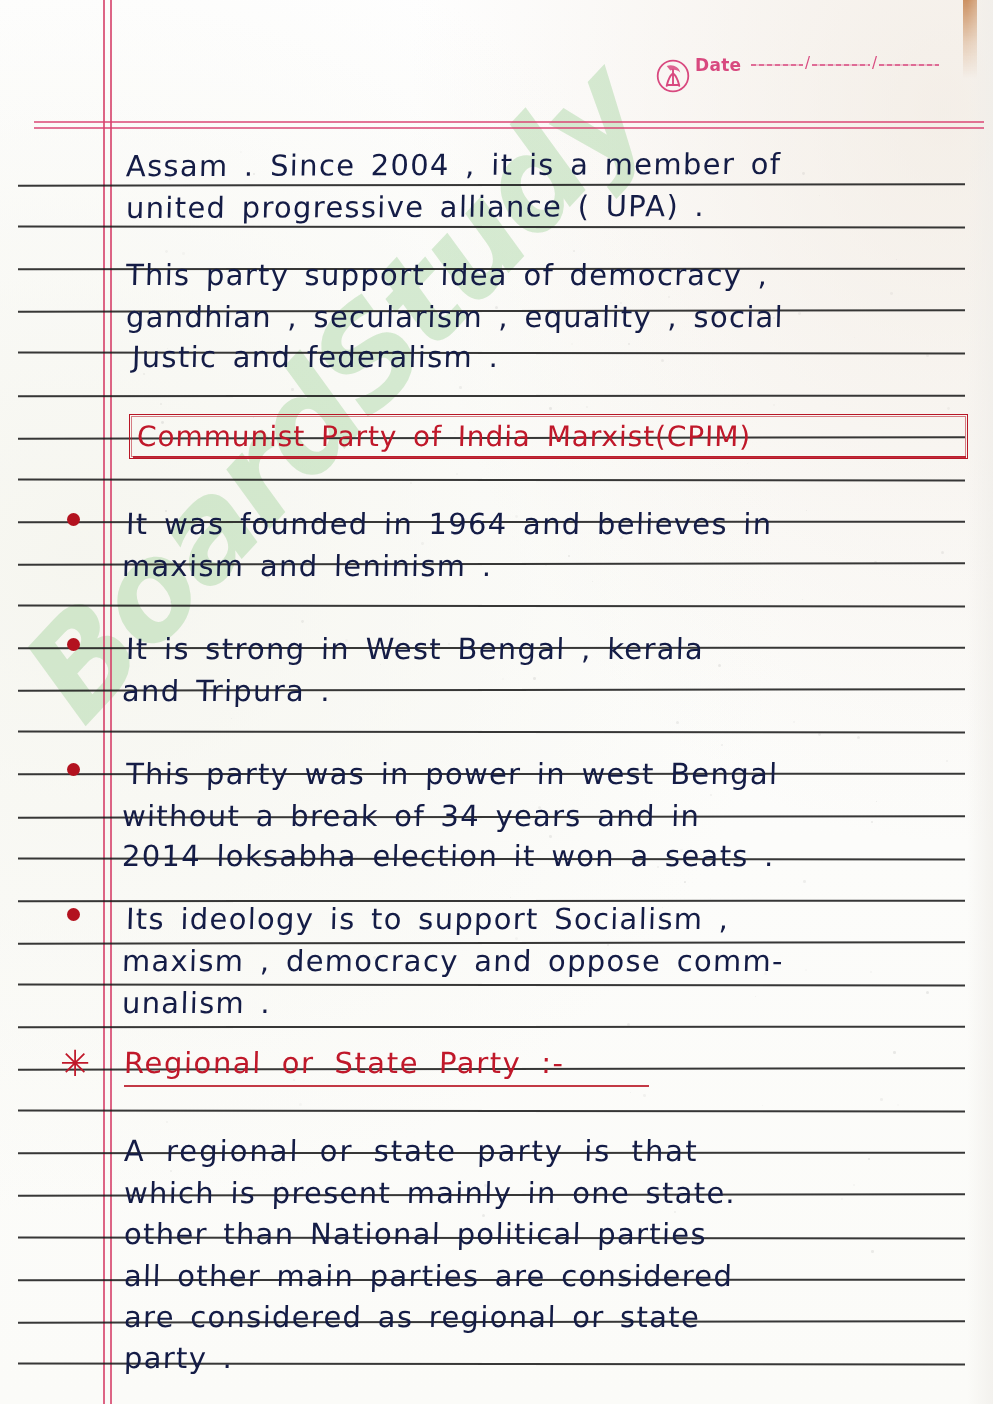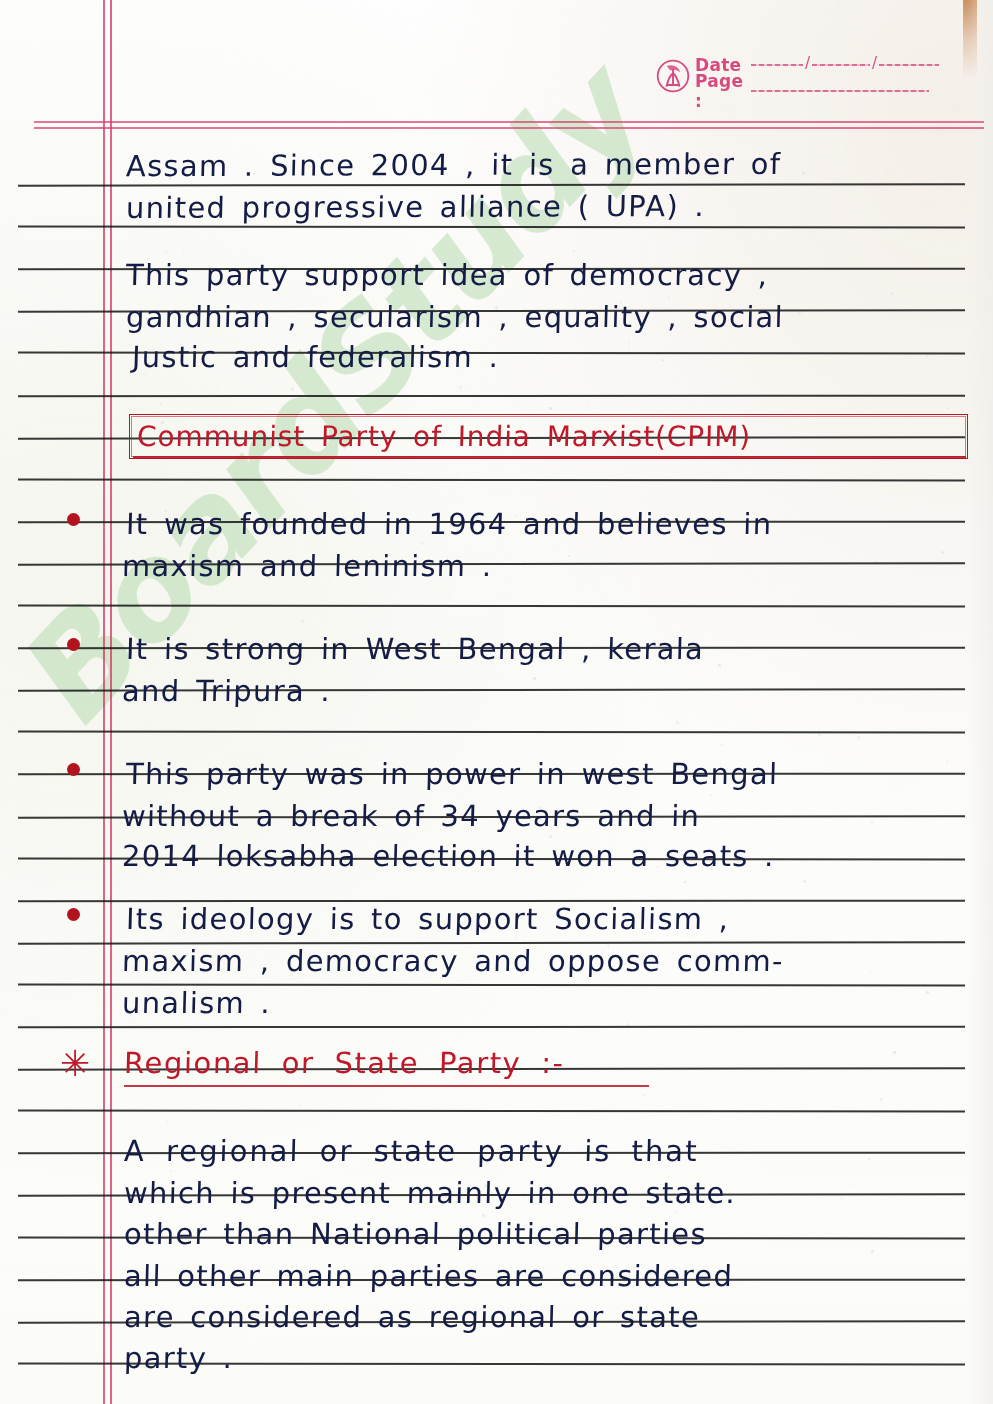--- a/index.html
+++ b/index.html
@@ -257,24 +257,20 @@
       <path d="M14 30 L26 30" stroke="#d63b76" stroke-width="2" stroke-linecap="round"></path>
     </svg>
     <div class="stamp-rows">
       <div class="stamp-row">
         <span class="stamp-label">Date</span>
         <span class="stamp-rule" style="width:52px"></span>
         <span class="slash">/</span>
         <span class="stamp-rule" style="width:58px"></span>
         <span class="slash">/</span>
         <span class="stamp-rule" style="width:60px"></span>
-      </div>
-      <div class="stamp-row">
-        <span class="stamp-label">Page :</span>
-        <span class="stamp-rule" style="width:178px"></span>
       </div>
     </div>
   </div>
 
   <div id="content-layer">
       <div class="hand" style="left: 126px; top: 148px; transform: skewX(-1.5deg) rotate(-0.2deg);">Assam . Since 2004 , it is a member of</div>
       <div class="hand" style="left: 126px; top: 190px; transform: skewX(-1.5deg) rotate(-0.2deg);">united progressive alliance ( UPA) .</div>
       <div class="hand" style="left: 126px; top: 258px;">This party support idea of democracy ,</div>
       <div class="hand" style="left: 126px; top: 300px;">gandhian , secularism , equality , social</div>
       <div class="hand" style="left: 132px; top: 340px;">Justic and federalism .</div>

